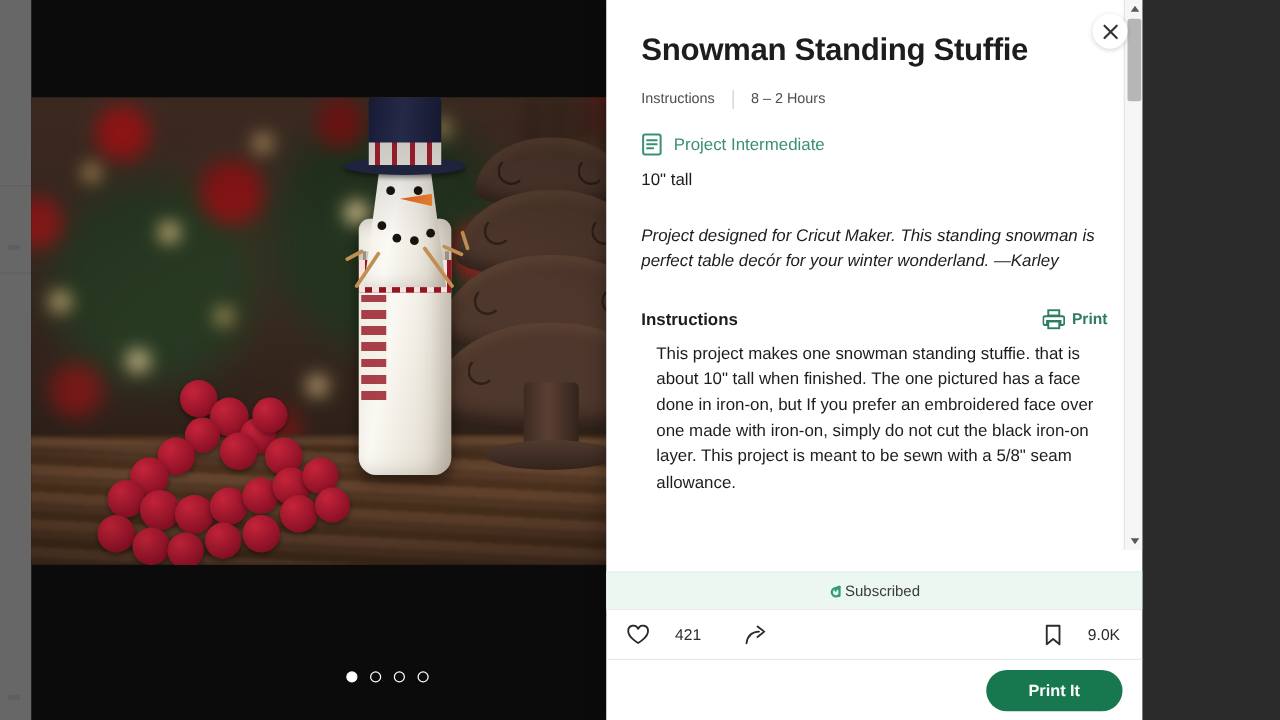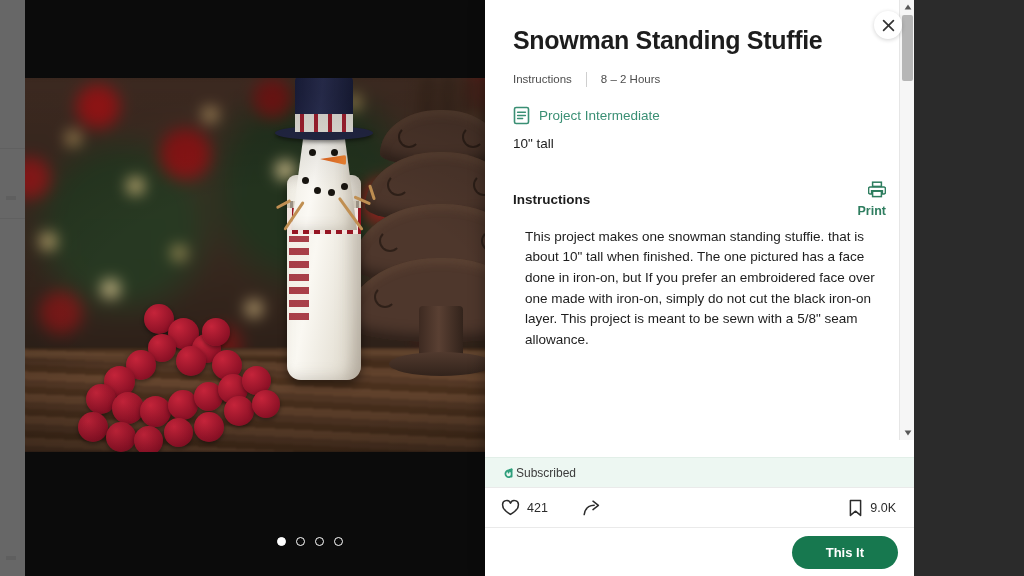--- a/index.html
+++ b/index.html
@@ -165,42 +165,42 @@
   .meta-div { width:1px; height:15px; background:#cfcfcf; }
 
   .link-row { display:flex; align-items:center; gap:9px; margin-top:19px; cursor:pointer; }
   .link-text { color:#3a8f74; font-size:13.5px; }
 
   .sec-title { font-size:13.5px; font-weight:700; color:#1d1d1d; margin-top:26px; }
   .sec-body { font-size:13.5px; color:#1d1d1d; margin-top:9px; line-height:1.5; }
   .italic-note { font-size:13.5px; font-style:italic; color:#1d1d1d; margin-top:25px; line-height:1.52; }
 
   .desc-head { display:flex; align-items:center; justify-content:space-between; margin-top:27px; }
-  .print-btn { display:flex; align-items:flex-end; gap:6px; cursor:pointer;flex-direction:column; }
+  .print-btn { display:flex; align-items:center; gap:6px; cursor:pointer; }
   .print-text { color:#2e7d5f; font-size:12.5px; font-weight:700; }
   .desc-body { font-size:13.5px; color:#1d1d1d; margin-top:9px; line-height:1.53;margin-left:12px; }
 
   
   .pscroll { position:absolute; right:0; top:0; width:15px; height:440px; background:#f6f6f6; border-left:1px solid #e6e6e6; z-index:5; }
   .pscroll .arrow { position:absolute; left:0; width:15px; height:14px; display:flex; align-items:center; justify-content:center; }
   .pscroll .arrow.up { top:0; } .pscroll .arrow.down { bottom:0; }
   .pscroll .thumb { position:absolute; left:2px; top:15px; width:11px; height:66px; background:#b6b6b6; border-radius:2px; }
 
   
   .sub-bar {
     height:30px; background:#edf7f2; border-top:1px solid #e2efe8;
-    display:flex; align-items:center; justify-content:flex-start; padding:0 18px 0 14px; flex:0 0 auto;
+    display:flex; align-items:center; justify-content:center; padding:0 18px 0 14px; flex:0 0 auto;
   }
   .sub-text { font-size:12px; color:#3c3c3c; }
 
   .action-bar {
     height:41px; border-top:1px solid #eaeaea; border-bottom:1px solid #eaeaea;
     display:flex; align-items:center; padding:0 18px 0 16px; flex:0 0 auto;
   }
-  .act { display:flex; align-items:center; gap:7px; cursor:pointer; }
+  .act { display:flex; align-items:center; gap:20px; cursor:pointer; }
   .act-count { font-size:12.5px; color:#2b2b2b; }
   .act-gap { width:34px; }
   .spacer { flex:1 1 auto; }
 
   .cta-bar { height:48px; display:flex; align-items:center; justify-content:flex-end; padding:0 16px; flex:0 0 auto; }
   .make-btn {
     background:#17784f; color:#ffffff; font-size:13px; font-weight:700;
     border:none; border-radius:999px; padding:9px 34px; cursor:pointer;
   }
 </style>
@@ -335,20 +335,21 @@
       <div class="link-row">
         <svg width="17" height="19" viewBox="0 0 17 19">
           <rect x="1.5" y="1.5" width="14" height="16" rx="1.6" fill="none" stroke="#3a8f74" stroke-width="1.6"></rect>
           <path d="M4.6 6.2h7.8 M4.6 9.4h7.8 M4.6 12.6h5" stroke="#3a8f74" stroke-width="1.5" stroke-linecap="round"></path>
         </svg>
         <span class="link-text">Project Intermediate</span>
       </div>
 
       <div class="sec-body">10" tall</div>
 
+      <div class="italic-note">Project designed for Cricut Maker. This standing snowman is perfect table decór for your winter wonderland. —Karley</div>
 
       <div class="desc-head">
         <div class="sec-title" style="margin-top:0">Instructions</div>
         <div class="print-btn">
           <svg width="18" height="17" viewBox="0 0 18 17">
             <rect x="4.6" y="1.2" width="8.8" height="4.2" fill="none" stroke="#2e7d5f" stroke-width="1.5"></rect>
             <path d="M2 6h14a1.4 1.4 0 0 1 1.4 1.4v4.2a1.4 1.4 0 0 1-1.4 1.4h-1.6V9.8H3.6v3.2H2a1.4 1.4 0 0 1-1.4-1.4V7.4A1.4 1.4 0 0 1 2 6z" fill="none" stroke="#2e7d5f" stroke-width="1.5"></path>
             <rect x="4.6" y="10.2" width="8.8" height="5.4" fill="none" stroke="#2e7d5f" stroke-width="1.5"></rect>
           </svg>
           <span class="print-text">Print</span>
@@ -396,16 +397,16 @@
       <div class="spacer"></div>
       <div class="act">
         <svg width="15" height="18" viewBox="0 0 15 18">
           <path d="M2.4 1.6h10.2v14.8L7.5 12.2 2.4 16.4z" fill="none" stroke="#2b2b2b" stroke-width="1.5" stroke-linejoin="round"></path>
         </svg>
         <span class="act-count">9.0K</span>
       </div>
     </div>
 
     <div class="cta-bar">
-      <button class="make-btn">This It</button>
+      <button class="make-btn">Print It</button>
     </div>
   </div>
 </div>
 
 </body></html>

